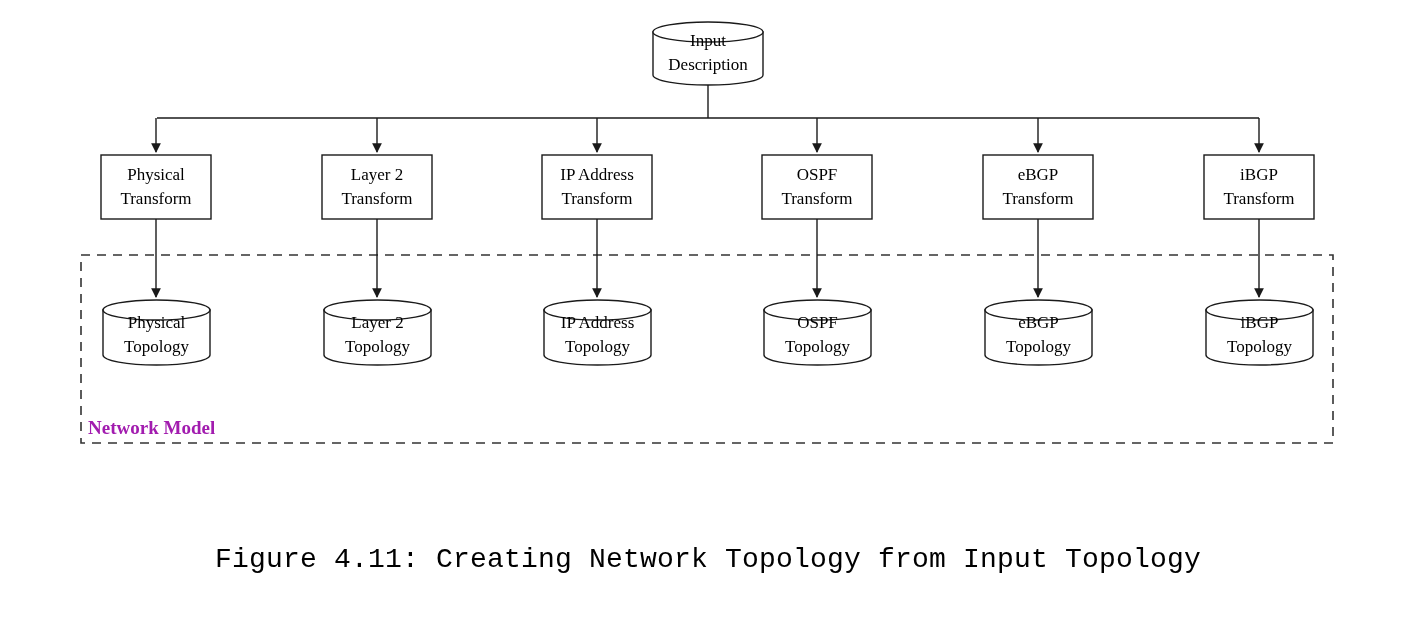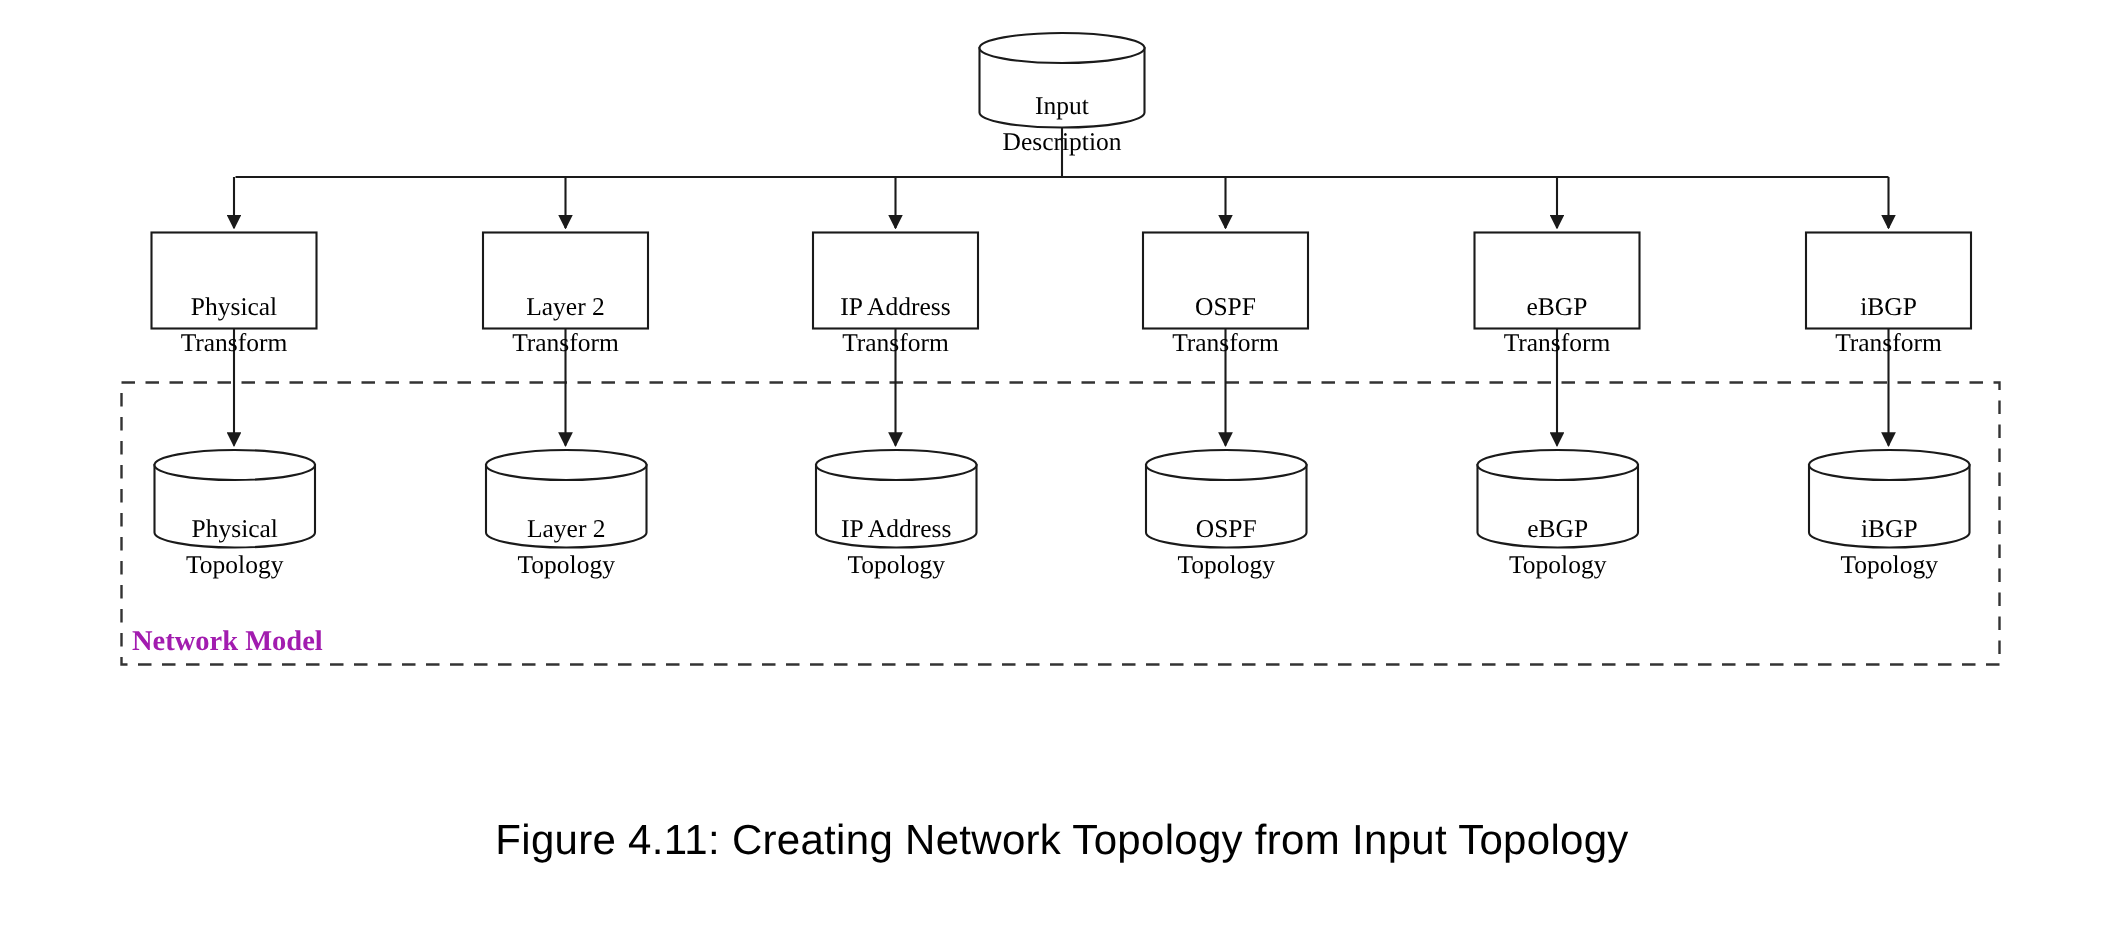--- a/index.html
+++ b/index.html
@@ -27,36 +27,35 @@
   }
   .node-label {
     position: absolute;
     text-align: center;
     font-family: "Liberation Serif", "DejaVu Serif", serif;
     font-size: 17px;
     line-height: 24px;
     color: #000000;
     pointer-events: none;
     white-space: pre-line;
-    margin-top: 30px;
   }
   .group-label {
     position: absolute;
     font-family: "Liberation Serif", "DejaVu Serif", serif;
     font-weight: bold;
     font-size: 19px;
     line-height: 19px;
     color: #a21caf;
   }
   .caption {
     position: absolute;
     left: 0;
     width: 1416px;
     text-align: center;
-    font-family: Liberation Sans, sans-serif;
+    font-family: Liberation Mono, monospace;
     font-size: 28px;
     line-height: 34px;
     color: #000000;
     letter-spacing: 0.2px;
   }
 </style>
 </head>
 <body>
 
 <div id="page">

